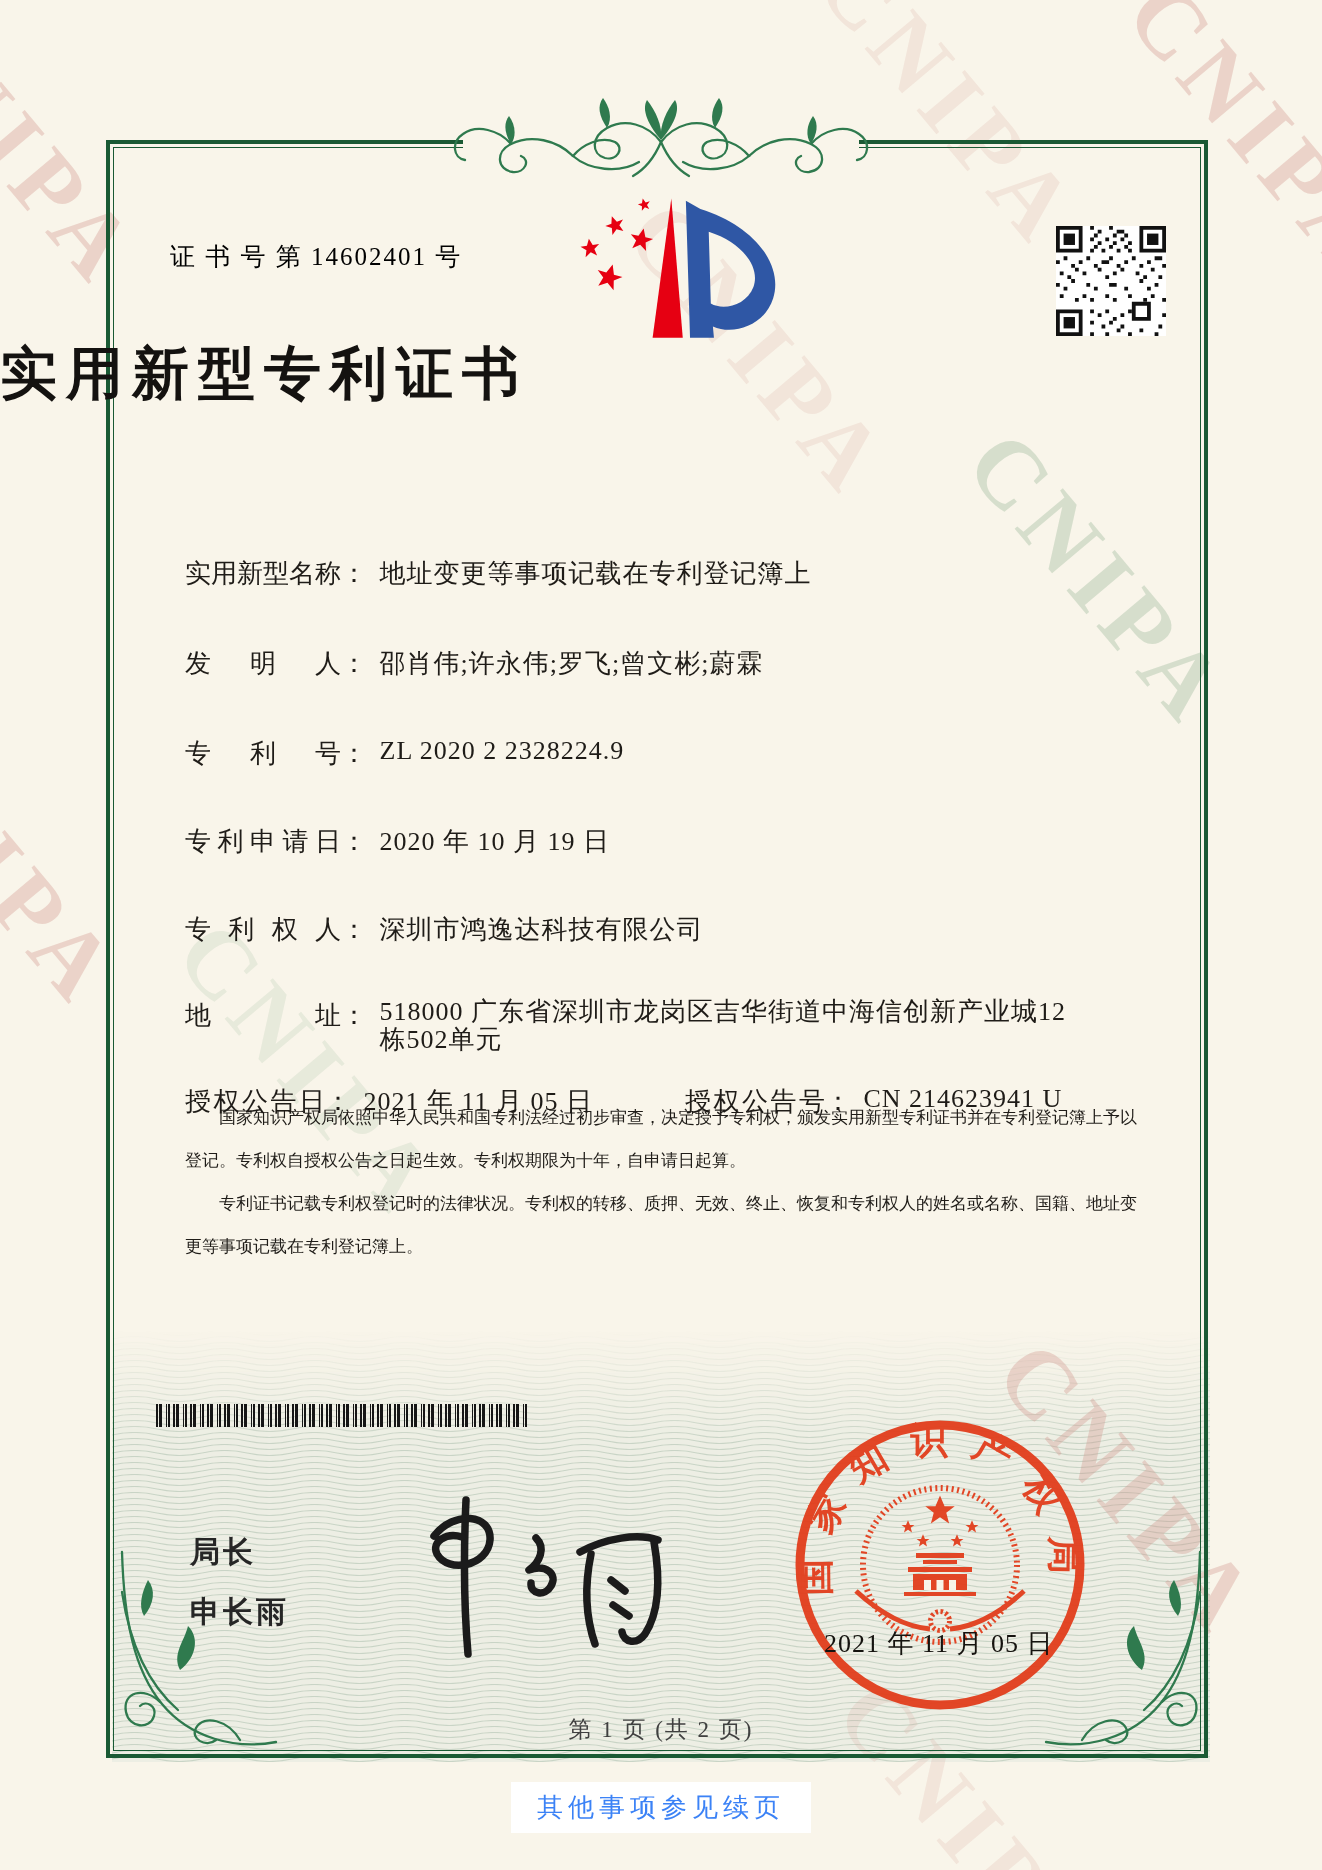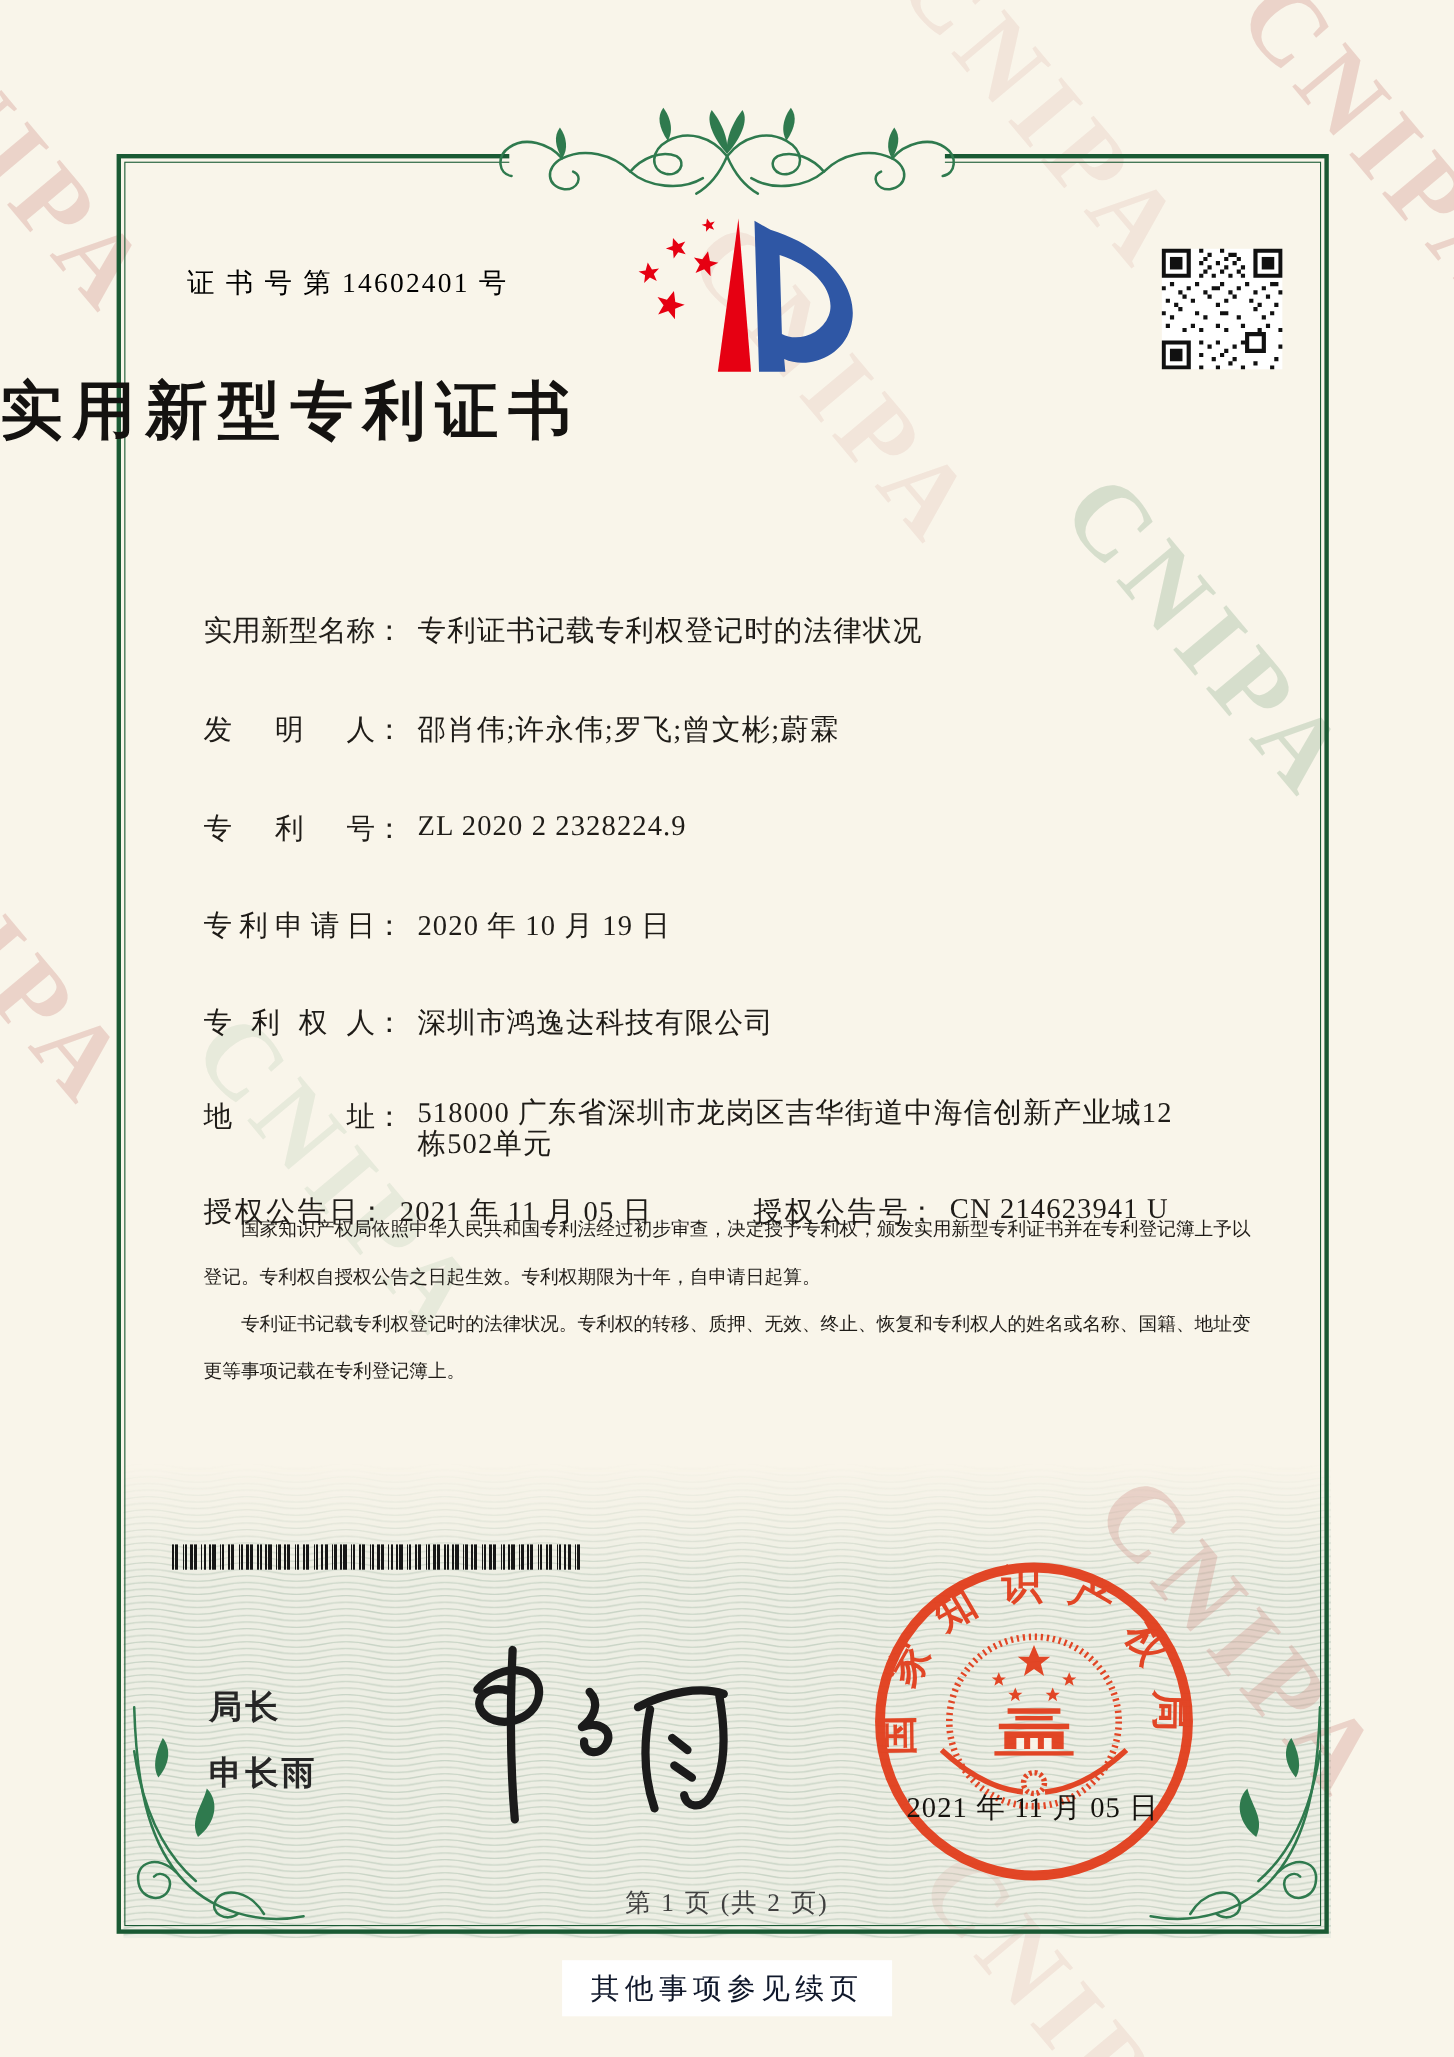--- a/index.html
+++ b/index.html
@@ -72,21 +72,21 @@
   .director-label{top:1532px;} .director-name{top:1592px;}
   .sig{position:absolute; z-index:6; left:404px; top:1492px;}
   .sig path{stroke:#1b1b1b; stroke-width:7.5; fill:none; stroke-linecap:round; stroke-linejoin:round;}
   .seal-svg{position:absolute; z-index:6; left:790px; top:1415px; color:var(--seal-red); opacity:.93;}
   .seal-date{
     position:absolute; z-index:7; left:824px; top:1626px; width:260px;
     font-size:26px; letter-spacing:1px; color:#15130f;
   }
   .page-info{position:absolute; z-index:5; left:0; right:0; top:1714px; text-align:center; font-size:23px; letter-spacing:2px; color:#404040;}
   .bottom-note{position:absolute; z-index:5; left:0; right:0; top:1782px; text-align:center;}
-  .bottom-note span{display:inline-block; background:#ffffff; padding:8px 26px; font-size:26px; letter-spacing:5px; color:#0f172a;}
+  .bottom-note span{display:inline-block; background:#ffffff; padding:8px 26px; font-size:26px; letter-spacing:5px; color:#3b82f6;}
 </style>
 </head>
 <body>
 
 <div class="page">
 
   <div class="wm pink" style="left:-60px;top:-30px">CNIPA</div>
   <div class="wm pinklight" style="left:880px;top:-70px">CNIPA</div>
   <div class="wm pink" style="left:1190px;top:-40px">CNIPA</div>
   <div class="wm pinklight" style="left:690px;top:180px">CNIPA</div>
@@ -182,21 +182,21 @@
                M36,88h4v4h-4z M44,92h4v4h-4z M52,88h4v4h-4z M60,96h4v4h-4z M68,92h4v4h-4z M76,88h4v4h-4z
                M36,100h4v4h-4z M48,104h4v4h-4z M56,100h4v4h-4z M68,104h4v4h-4z M108,104h4v4h-4z M112,92h4v4h-4z
                M36,112h4v4h-4z M52,112h4v4h-4z M64,108h4v4h-4z M76,112h4v4h-4z M88,108h4v4h-4z M104,112h4v4h-4z"></path>
     </g>
   </svg>
 
   <h1 class="title">实用新型专利证书</h1>
 
   <div class="row" style="top:556px">
     <span class="lab">实用新型名称</span><span class="colon">：</span>
-    <span class="val">专利证书记载专利权登记时的法律状况</span>
+    <span class="val">地址变更等事项记载在专利登记簿上</span>
   </div>
   <div class="row" style="top:646px">
     <span class="lab">发明人</span><span class="colon">：</span>
     <span class="val">邵肖伟;许永伟;罗飞;曾文彬;蔚霖</span>
   </div>
   <div class="row" style="top:736px">
     <span class="lab">专利号</span><span class="colon">：</span>
     <span class="val">ZL 2020 2 2328224.9</span>
   </div>
   <div class="row" style="top:824px">

